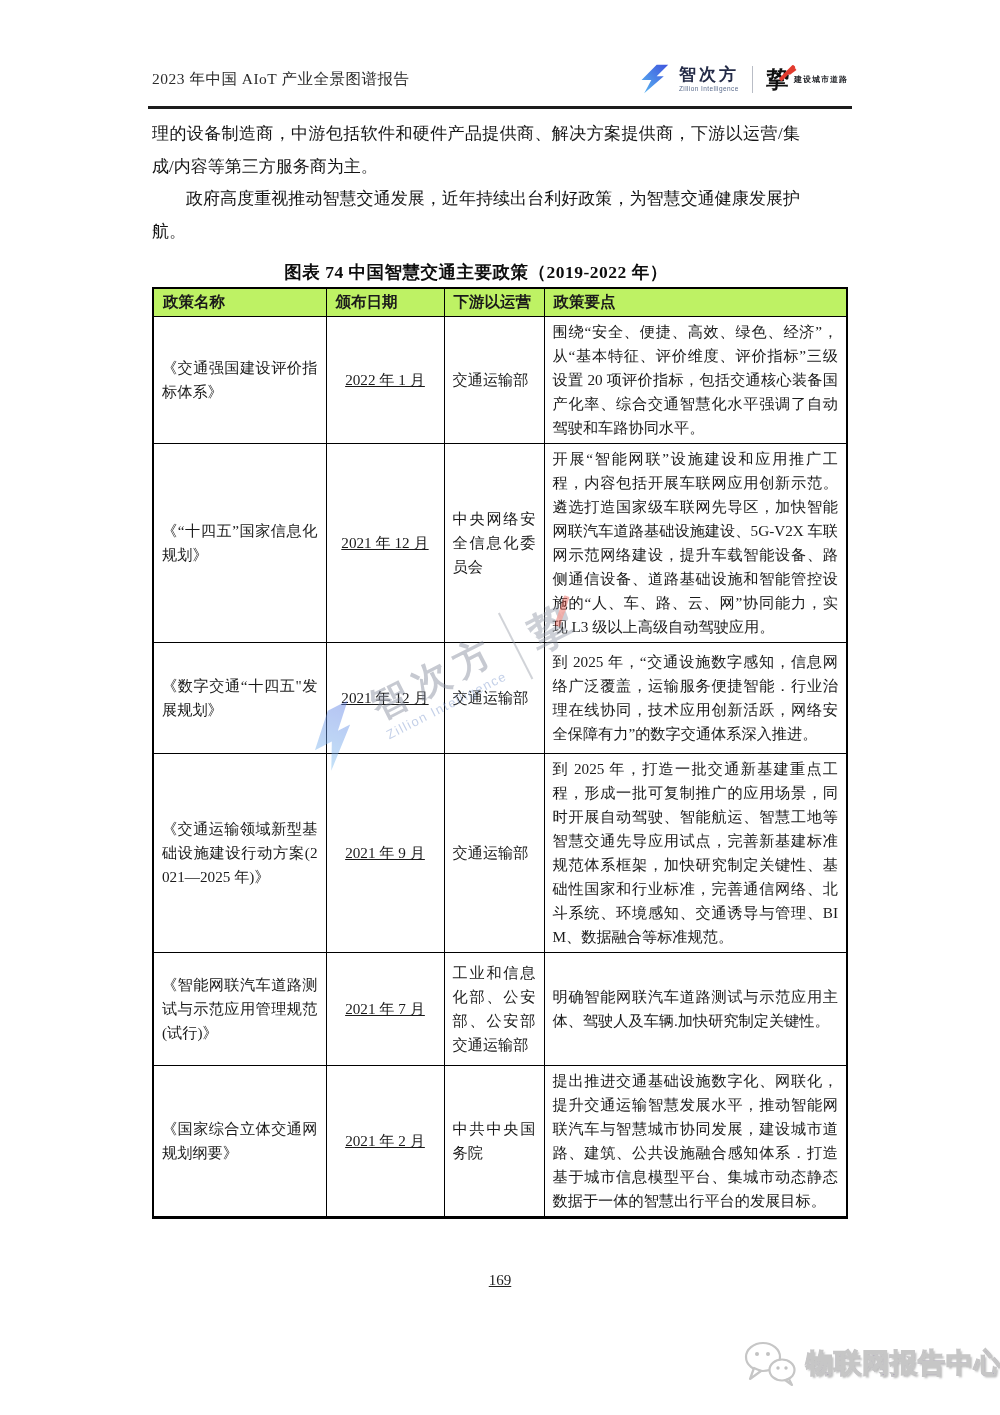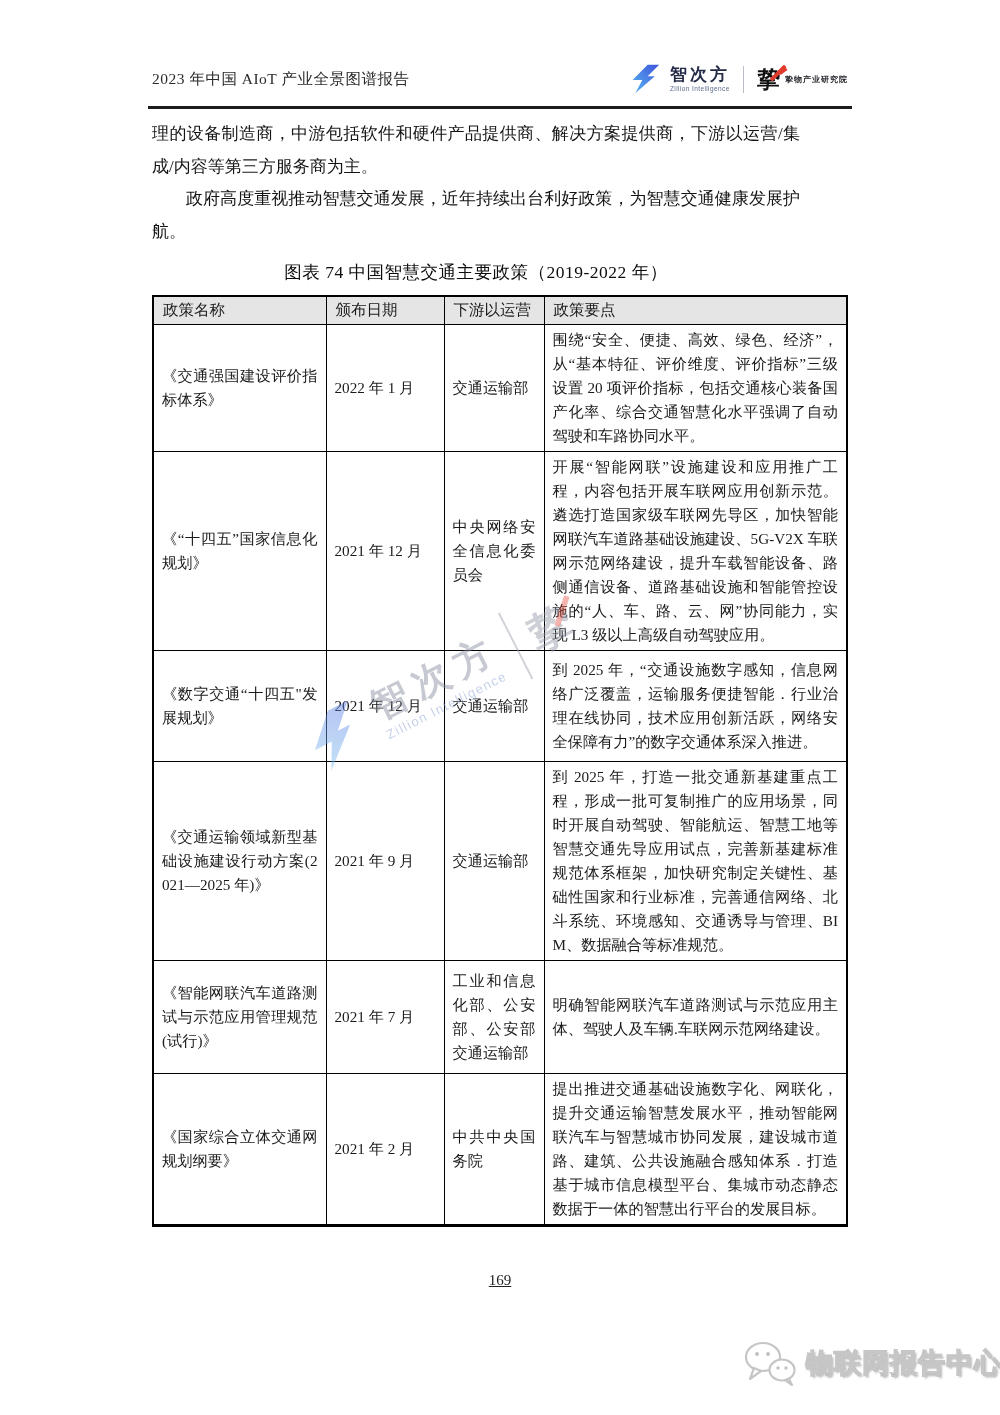--- a/index.html
+++ b/index.html
@@ -28,32 +28,32 @@
               background:#e23b2e; transform:rotate(10deg); }
   .zw-org { font-family:"Liberation Sans","DejaVu Sans",sans-serif; font-weight:bold;
             font-size:8px; color:#24262b; letter-spacing:1px; }
   .rule { position:absolute; top:106px; left:148px; width:704px; height:3px; background:#1c1c1c; }
 
   
   .main { position:absolute; top:118px; left:152px; width:648px; }
   .para { margin:0; font-size:17px; line-height:32.5px; text-align:justify;
           text-justify:inter-ideograph; color:#141414; }
   .para.indent { text-indent:2em; }
-  .table-title { margin:12px 0 11px 0; text-align:center; font-weight:normal;
+  .table-title { margin:12px 0 3px 0; text-align:center; font-weight:bold;
                  font-size:17.5px; color:#0d0d0d; letter-spacing:0.5px; }
 
   
   table.policy { border-collapse:collapse; width:696px; table-layout:fixed;
                  border:2px solid #000; border-bottom:3.5px solid #000; }
   table.policy th, table.policy td { border:1px solid #000; padding:3px 8px;
                  font-size:15.2px; vertical-align:middle; word-break:break-all; }
-  table.policy thead th { background:#e5e5e5; font-weight:normal; text-align:left;
+  table.policy thead th { background:#bef264; font-weight:bold; text-align:left;
                  font-size:15.5px; padding-left:9px; }
   td.c-name   { text-align:justify; text-justify:inter-ideograph; line-height:24px; }
-  td.c-date   { text-align:left; }
+  td.c-date   { text-align:center;text-decoration:underline; }
   td.c-issuer { text-align:justify; text-justify:inter-ideograph; line-height:24px; }
   td.c-points { text-align:justify; text-justify:inter-ideograph; line-height:24px;margin-left:8px; }
 
   
   .watermark { position:absolute; left:292px; top:648px; display:flex; align-items:center;
                gap:16px; transform:rotate(-27deg); opacity:0.45; pointer-events:none; }
   .wm-text { display:flex; flex-direction:column; line-height:1; }
   .wm-name { font-family:"Liberation Sans","DejaVu Sans",sans-serif; font-weight:bold;
              font-size:37px; color:#83899a; letter-spacing:9px; }
   .wm-sub  { font-family:"Liberation Sans","DejaVu Sans",sans-serif; font-size:13px;
@@ -88,21 +88,21 @@
         </defs>
         <path d="M21 2 L34 2 L21 15 L29 15 L7 34 L15 19 L4 19 Z" fill="url(#zg1)"></path>
       </svg>
       <div class="brand-zcf">
         <span class="zcf-name">智次方</span>
         <span class="zcf-sub">Zillion Intelligence</span>
       </div>
       <div class="brand-sep"></div>
       <div class="brand-zw">
         <span class="zw-char"><span>挚</span><i class="red-bolt"></i></span>
-        <span class="zw-org">挚物产业研究院</span>
+        <span class="zw-org">建设城市道路</span>
       </div>
     </div>
   </div>
   <div class="rule"></div>
 
   <div class="main">
     <p class="para">理的设备制造商，中游包括软件和硬件产品提供商、解决方案提供商，下游以运营/集成/内容等第三方服务商为主。</p>
     <p class="para indent">政府高度重视推动智慧交通发展，近年持续出台利好政策，为智慧交通健康发展护航。</p>
     <div class="table-title">图表 74  中国智慧交通主要政策（2019-2022 年）</div>
 
@@ -143,21 +143,21 @@
         <tr style="height:177px">
           <td class="c-name">《交通运输领域新型基础设施建设行动方案(2021—2025 年)》</td>
           <td class="c-date">2021 年 9 月</td>
           <td class="c-issuer">交通运输部</td>
           <td class="c-points">到 2025 年，打造一批交通新基建重点工程，形成一批可复制推广的应用场景，同时开展自动驾驶、智能航运、智慧工地等智慧交通先导应用试点，完善新基建标准规范体系框架，加快研究制定关键性、基础性国家和行业标准，完善通信网络、北斗系统、环境感知、交通诱导与管理、BIM、数据融合等标准规范。</td>
         </tr>
         <tr style="height:113px">
           <td class="c-name">《智能网联汽车道路测试与示范应用管理规范(试行)》</td>
           <td class="c-date">2021 年 7 月</td>
           <td class="c-issuer">工业和信息化部、公安部、公安部交通运输部</td>
-          <td class="c-points">明确智能网联汽车道路测试与示范应用主体、驾驶人及车辆.车联网示范网络建设。</td>
+          <td class="c-points">明确智能网联汽车道路测试与示范应用主体、驾驶人及车辆.加快研究制定关键性。</td>
         </tr>
         <tr style="height:137px">
           <td class="c-name">《国家综合立体交通网规划纲要》</td>
           <td class="c-date">2021 年 2 月</td>
           <td class="c-issuer">中共中央国务院</td>
           <td class="c-points">提出推进交通基础设施数字化、网联化，提升交通运输智慧发展水平，推动智能网联汽车与智慧城市协同发展，建设城市道路、建筑、公共设施融合感知体系．打造基于城市信息模型平台、集城市动态静态数据于一体的智慧出行平台的发展目标。</td>
         </tr>
       </tbody>
     </table>
   </div>

